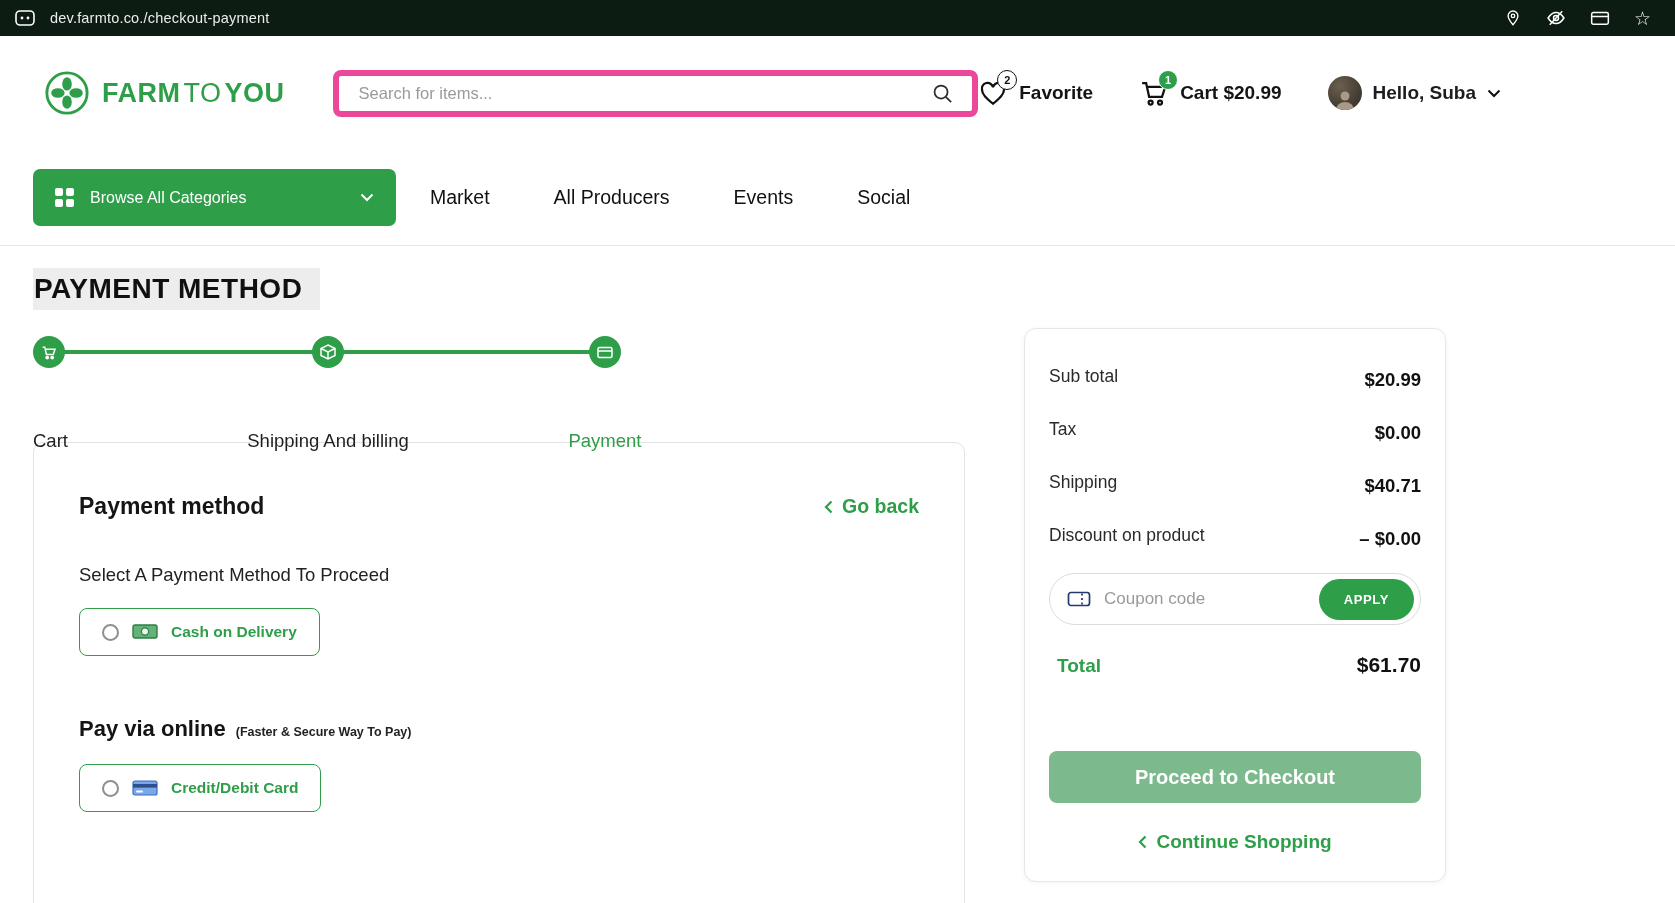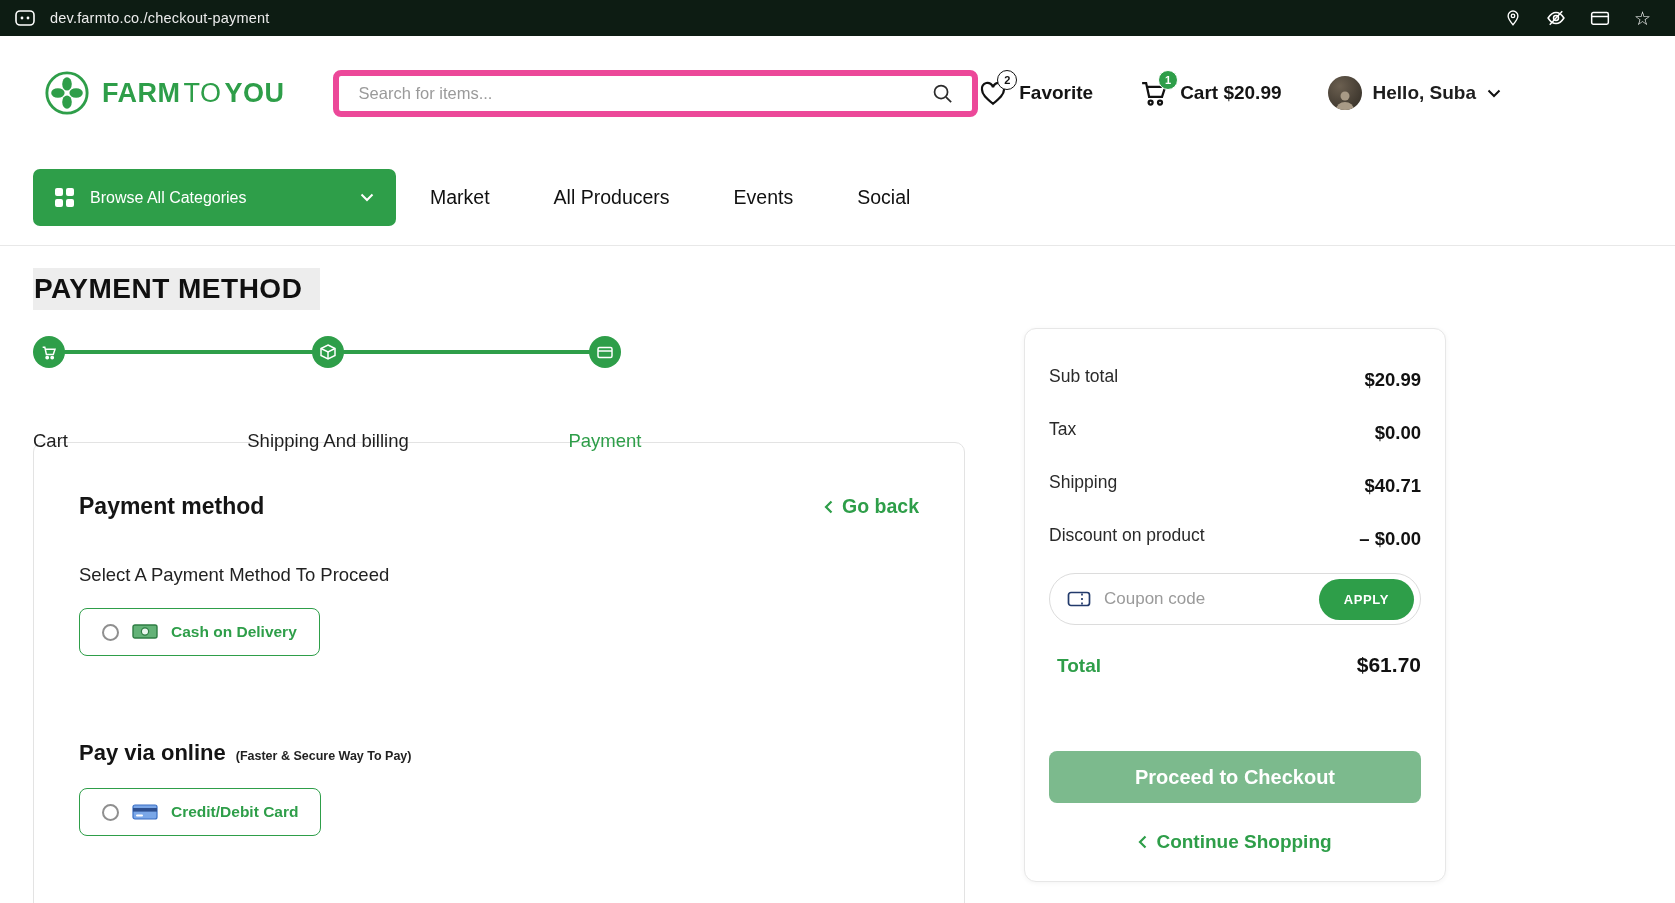--- a/index.html
+++ b/index.html
@@ -72,21 +72,21 @@
   .payment-card { margin-top:26px; border:1px solid #e3e3e3; border-radius:10px; padding:50px 45px;
     height:520px; background:#fff; }
   .card-head { display:flex; align-items:center; justify-content:space-between; }
   .payment-heading { font-size:23px; font-weight:bold; color:#151515; margin:0; }
   .go-back { display:flex; align-items:center; gap:9px; color:#2e9e49; font-weight:bold; font-size:19.5px; cursor:pointer; }
   .select-text { font-size:18.5px; color:#222; margin:44px 0 0; }
   .pay-option { margin-top:22px; display:inline-flex; align-items:center; gap:13px; border:1px solid #2e9e49;
     border-radius:8px; padding:14px 22px; cursor:pointer; background:#fff; }
   .radio { width:17px; height:17px; border-radius:50%; border:2px solid #8f8f8f; background:#fff; flex:none; }
   .option-label { color:#2e9e49; font-weight:bold; font-size:15.5px; white-space:nowrap; }
-  .online-head { margin-top:84px; display:flex; align-items:baseline; gap:10px; }
+  .online-head { margin-top:60px; display:flex; align-items:baseline; gap:10px; }
   .online-title { font-size:22px; font-weight:bold; color:#141414; margin:0; }
   .online-sub { font-size:12.5px; font-weight:bold; color:#222; }
 
   
   .summary-card { width:422px; border:1px solid #e7e7e7; border-radius:12px; padding:32px 24px 28px;
     background:#fff; box-shadow:0 1px 5px rgba(0,0,0,.05); }
   .sum-row { display:flex; justify-content:space-between; align-items:center; margin-bottom:23px; }
   .sum-label { font-size:17.5px; color:#2a2a2a; }
   .sum-value { font-size:18.5px; font-weight:bold; color:#111;margin-top:8px; }
   .coupon { margin-top:4px; height:52px; border:1px solid #dcdcdc; border-radius:27px; display:flex;

